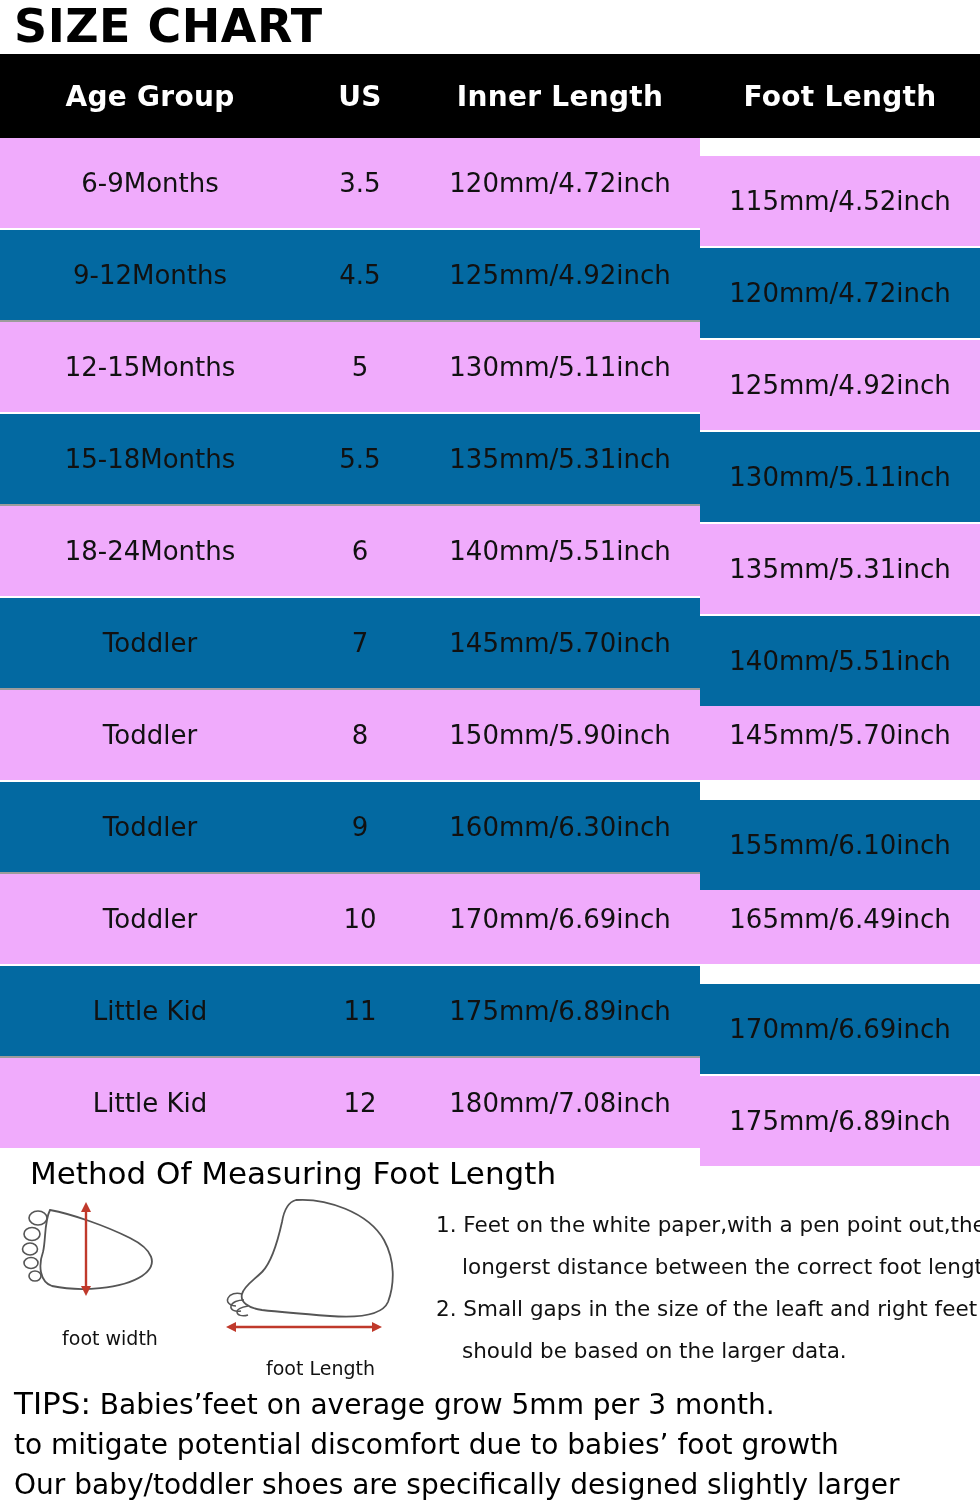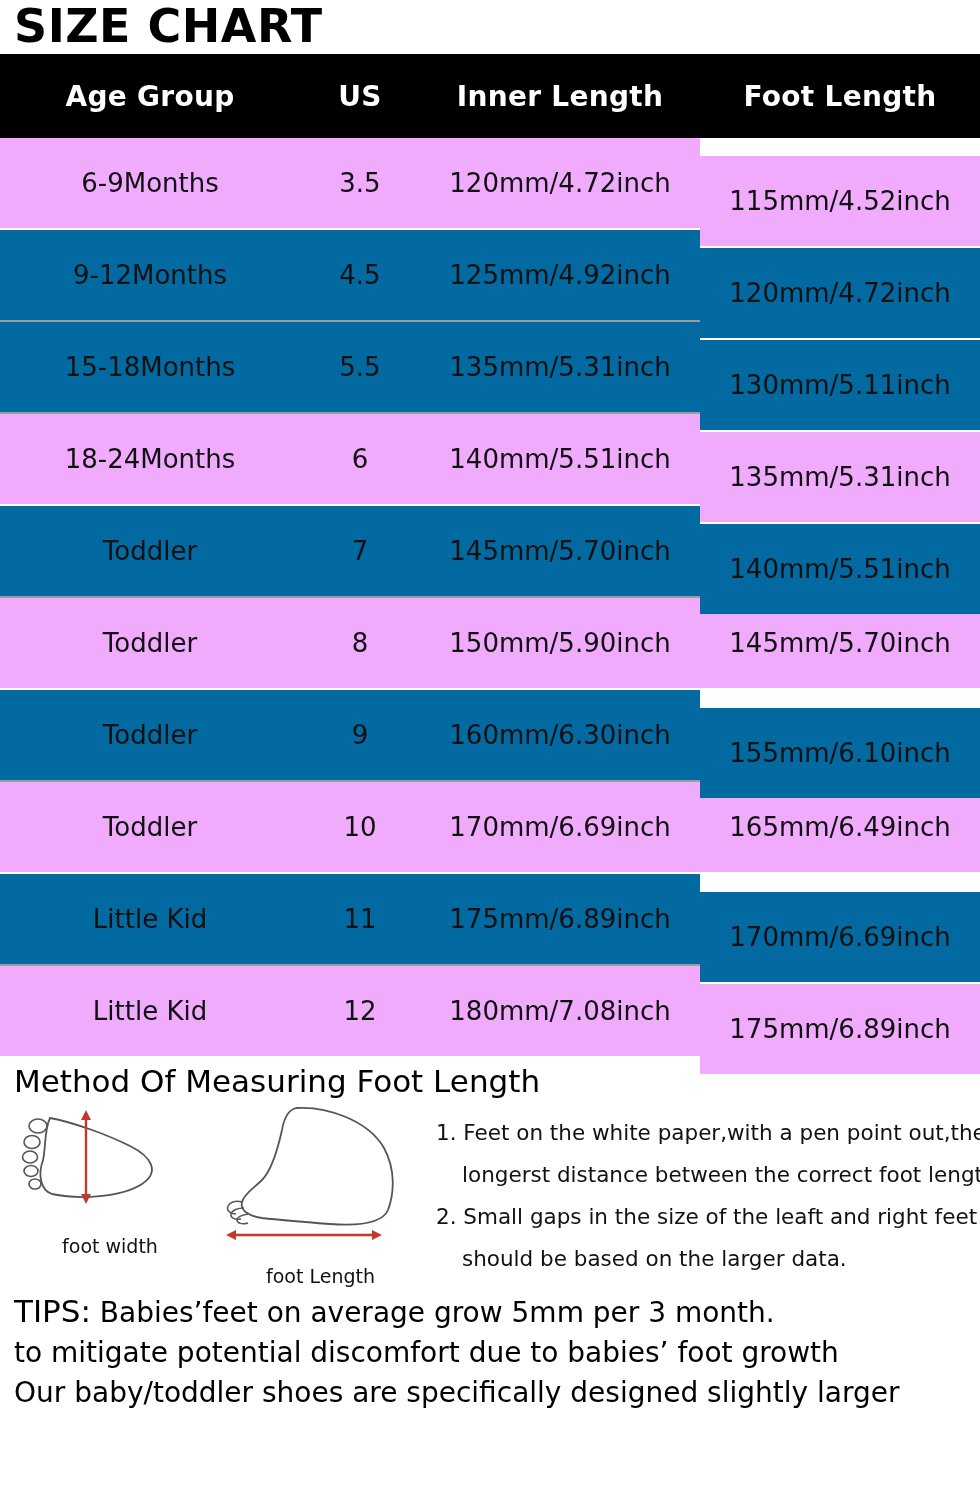--- a/index.html
+++ b/index.html
@@ -64,21 +64,21 @@
   .table tbody tr.odd td { background: #f0abfc; }
   .table tbody tr.even td { background: #0369a1; }
   .table tbody tr.even td { border-bottom: 2px solid #9c9c9c; border-top: 2px solid #9c9c9c; }
 
   
   .table td.shift-down { position: relative; top: 18px; }
 
   
   .method-title {
     font-size: 31px;
-    padding: 6px 0 2px 14px;
+    padding: 6px 0 2px 30px;
     color: #000;
     line-height: 1.15;
   }
   .method-body {
     display: flex;
     align-items: flex-start;
     padding: 0 8px 0 10px;
   }
   .diagrams {
     display: flex;
@@ -156,20 +156,26 @@
         <td>3.5</td>
         <td>120mm/4.72inch</td>
         <td class="shift-down">115mm/4.52inch</td>
       </tr>
       <tr class="even">
         <td>9-12Months</td>
         <td>4.5</td>
         <td>125mm/4.92inch</td>
         <td class="shift-down">120mm/4.72inch</td>
       </tr>
+      <tr class="odd">
+        <td>12-15Months</td>
+        <td>5</td>
+        <td>130mm/5.11inch</td>
+        <td class="shift-down">125mm/4.92inch</td>
+      </tr>
       <tr class="even">
         <td>15-18Months</td>
         <td>5.5</td>
         <td>135mm/5.31inch</td>
         <td class="shift-down">130mm/5.11inch</td>
       </tr>
       <tr class="odd">
         <td>18-24Months</td>
         <td>6</td>
         <td>140mm/5.51inch</td>

